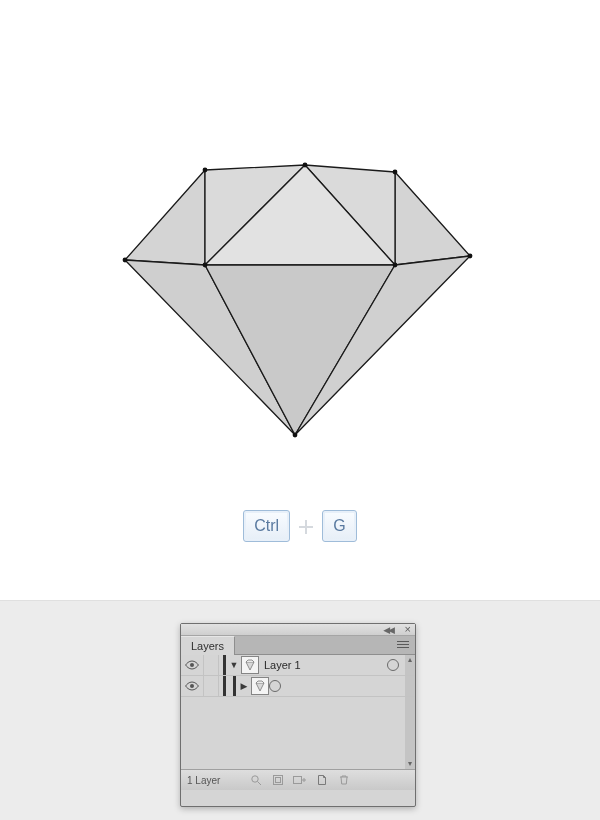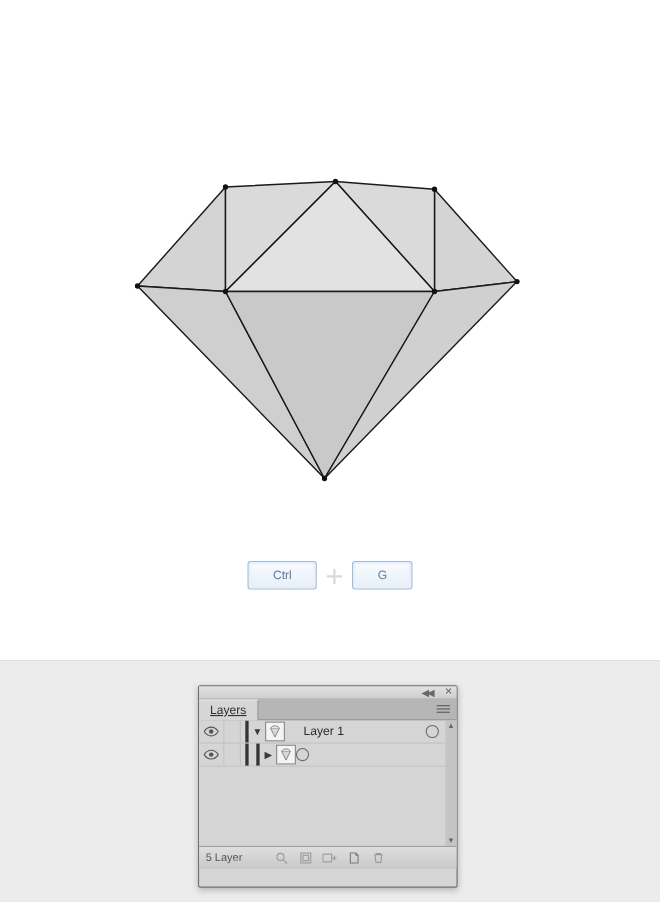--- a/index.html
+++ b/index.html
@@ -1,39 +1,39 @@
 <!DOCTYPE html>
 <html><head>
 <meta charset="utf-8">
 <style>
 html,body{margin:0;padding:0;width:600px;height:820px;font-family:"Segoe UI",Tahoma,Arial,sans-serif;font-size:11px;color:#333;background:#fff;}
 .stage{position:absolute;left:0;top:0;width:600px;height:600px;background:#fff;}
 .canvas{position:absolute;left:50px;top:40px;}
-.keycap{display:inline-block;border:1px solid #9fbcd9;border-radius:3px;background:linear-gradient(#f9fcff,#e6eef7);padding:6px 22px;font-size:11px;color:#5a7aa0;vertical-align:middle;box-shadow:0 0 0 2px #e8f0f9 inset;text-align:right;}
+.keycap{display:inline-block;border:1px solid #9fbcd9;border-radius:3px;background:linear-gradient(#f9fcff,#e6eef7);padding:6px 10px;font-size:16px;color:#5a7aa0;vertical-align:middle;box-shadow:0 0 0 2px #e8f0f9 inset;text-align:right;}
 .plus{display:inline-block;width:14px;height:14px;margin:0 6px;vertical-align:middle;color:#d0d4d8;position:relative;top:1px;}
 .keyrow{position:absolute;width:600px;text-align:center;left:0;top:510px;}
 .lower{position:absolute;left:0;top:600px;width:600px;height:220px;background:#ececec;border-top:1px solid #e0e0e0;}
 .panel{position:absolute;left:180px;top:22px;width:234px;height:182px;background:#d5d5d5;border:1px solid #6f6f6f;border-radius:2px;box-shadow:0 2px 6px rgba(0,0,0,.25);}
 .panel-top{height:11px;background:linear-gradient(#e1e1e1,#cfcfcf);border-bottom:1px solid #a5a5a5;position:relative;}
 .panel-top .chevrons{position:absolute;right:22px;top:1px;font-size:9px;color:#676767;letter-spacing:-2px;}
 .panel-top .xbtn{position:absolute;right:4px;top:-1px;font-size:11px;color:#5e5e5e;cursor:default;}
 .tabrow{height:18px;background:#b6b6b6;border-bottom:1px solid #8e8e8e;position:relative;}
-.tab{position:absolute;left:0;top:0;height:18px;line-height:18px;padding:0 10px;background:#d6d6d6;border-right:1px solid #8e8e8e;border-top:1px solid #e6e6e6;font-size:11px;color:#2f2f2f;text-decoration:underline;}
+.tab{position:absolute;left:0;top:0;height:18px;line-height:18px;padding:0 10px;background:#d6d6d6;border-right:1px solid #8e8e8e;border-top:1px solid #e6e6e6;font-size:11px;color:#2f2f2f;}
 .tabrow .menu{position:absolute;right:6px;top:5px;width:12px;height:9px;}
 .tabrow .menu span{display:block;height:1px;background:#5a5a5a;margin-bottom:2px;}
 .layerlist{background:#d5d5d5;height:114px;overflow:hidden;border-bottom:1px solid #a0a0a0;box-shadow:inset -10px 0 0 #c4c4c4;position:relative;}
 .layerlist .scroll-up{position:absolute;right:0;top:0;width:10px;height:10px;font-size:8px;color:#666;text-align:center;}
 .layerlist .scroll-down{position:absolute;right:0;bottom:0;width:10px;height:10px;font-size:8px;color:#666;text-align:center;}
 .row{height:20px;line-height:20px;border-bottom:1px solid #c3c3c3;display:flex;align-items:center;}
 .eye{width:22px;height:20px;border-right:1px solid #c3c3c3;display:flex;align-items:center;justify-content:center;}
 .lockcol{width:14px;height:20px;border-right:1px solid #c3c3c3;}
 .vstrip{width:3px;height:20px;background:#333;margin-left:4px;margin-right:3px;}
 .disclose{width:10px;text-align:center;color:#3a3a3a;font-size:9px;margin-right:2px;}
 .thumb{width:16px;height:16px;border:1px solid #858585;background:#f4f4f4;display:flex;align-items:center;justify-content:center;}
-.lname{margin-left:17px;flex:1;color:#2a2a2a;}
+.lname{margin-left:5px;flex:1;color:#2a2a2a;}
 .target{width:10px;height:10px;border:1px solid #6a6a6a;border-radius:50%;margin-right:16px;}
 .footer{height:20px;background:linear-gradient(#dedede,#c9c9c9);display:flex;align-items:center;font-size:10px;color:#555;}
 .footer .count{padding-left:6px;flex:0 0 58px;}
 .footer .fbtn{width:22px;height:20px;display:flex;align-items:center;justify-content:center;color:#8a8a8a;}
 .eye svg{width:14px;height:10px;}
 .thumb svg{width:14px;height:14px;}
 </style>
 </head>
 <body>
 
@@ -119,21 +119,21 @@
           <div class="thumb">
             <svg viewBox="0 0 14 14">
               <polygon points="3,4 11,4 7,12" fill="#d8d8d8" stroke="#777" stroke-width=".8"></polygon>
               <polyline points="3,4 5,2 9,2 11,4" fill="#eaeaea" stroke="#777" stroke-width=".8"></polyline>
             </svg>
           </div>
           <div class="target"></div>
         </div>
       </div>
     <div class="footer">
-      <div class="count">5 Layer</div>
+      <div class="count">1 Layer</div>
       <div class="fbtn">
           <svg width="12" height="12" viewBox="0 0 12 12">
             <circle cx="5" cy="5" r="3.2" fill="none" stroke="#9a9a9a"></circle>
             <line x1="7.5" y1="7.5" x2="11" y2="11" stroke="#9a9a9a"></line>
           </svg>
         </div>
       <div class="fbtn">
           <svg width="12" height="12" viewBox="0 0 12 12">
             <rect x="1.5" y="1.5" width="9" height="9" fill="none" stroke="#9a9a9a"></rect>
             <rect x="3.5" y="3.5" width="5" height="5" fill="none" stroke="#9a9a9a"></rect>

